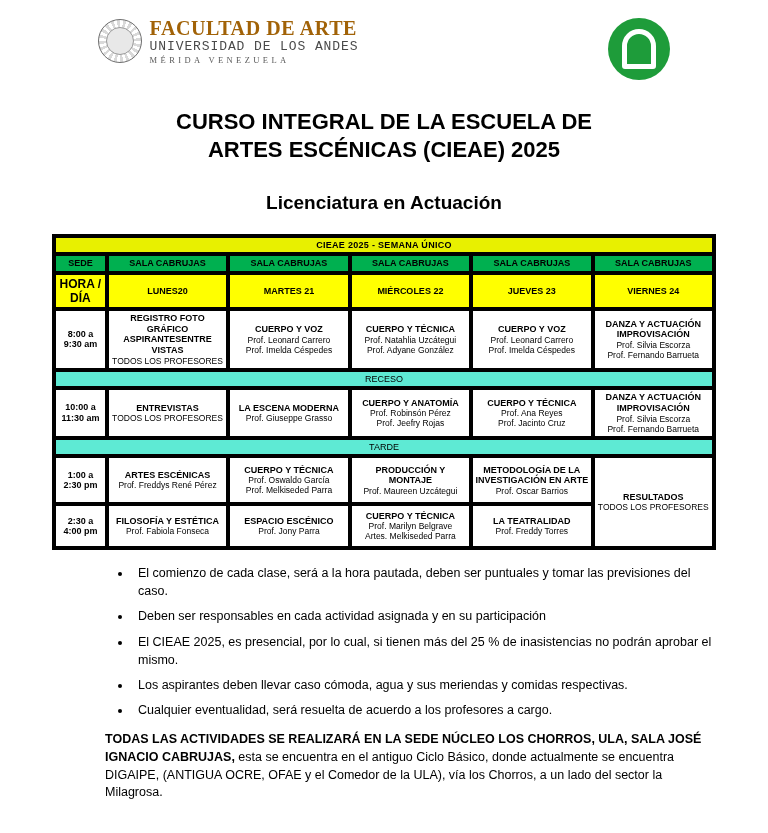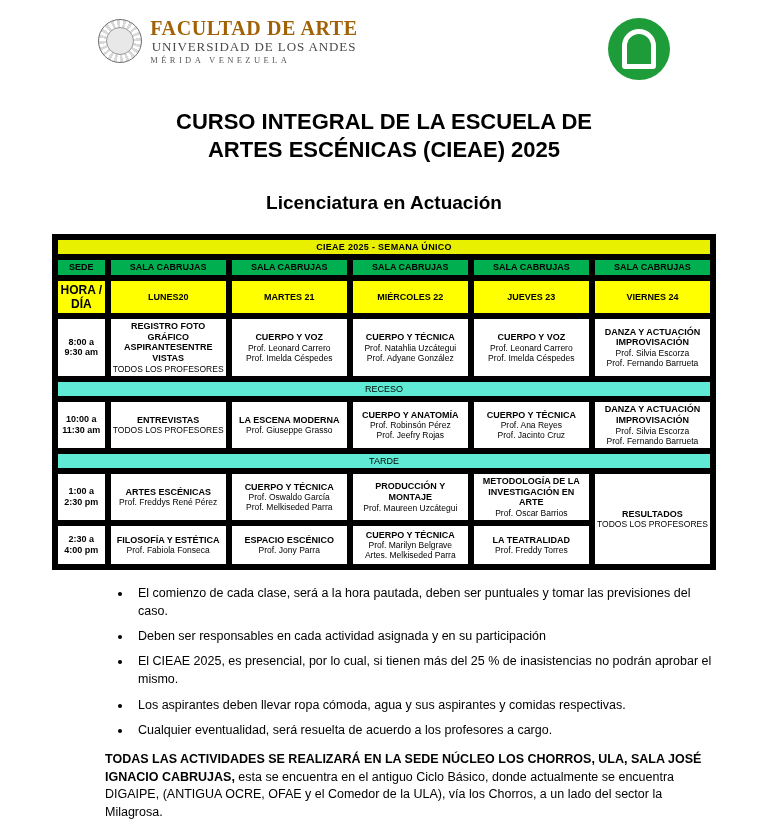--- a/index.html
+++ b/index.html
@@ -53,21 +53,21 @@
   }
   .wordmark { line-height: 1.05; }
   .wm1 {
     font-family: "Liberation Serif", serif;
     font-size: 20px;
     font-weight: bold;
     letter-spacing: 0.6px;
     color: #a16207;
   }
   .wm2 {
-    font-family: Liberation Serif, serif;
+    font-family: Liberation Mono, monospace;
     font-size: 13px;
     letter-spacing: 0.9px;
     color: #4a4a4a;
     margin-top: 1px;
     text-align: center;
   }
   .wm3 {
     font-family: "Liberation Serif", serif;
     font-size: 8.5px;
     letter-spacing: 3.4px;
@@ -119,21 +119,21 @@
   
   .table-wrap {
     margin: 18px 52px 0 52px;
   }
   table.sched {
     width: 100%;
     border-collapse: collapse;
     table-layout: fixed;
   }
   table.sched td {
-    border: 6px solid #000000;
+    border: 4px solid #000000;
     text-align: center;
     vertical-align: middle;
     padding: 2px 2px;
     font-size: 9px;
     line-height: 1.18;
   }
   .c-hora { width: 8.0%; }
   .c-day  { width: 18.4%; }
 
   .banner {
@@ -370,21 +370,21 @@
         </tr>
       </tbody>
     </table>
   </div>
 
   <div class="notes">
     <ul>
       <li>El comienzo de cada clase, será a la hora pautada, deben ser puntuales y tomar las previsiones del caso.</li>
       <li>Deben ser responsables en cada actividad asignada y en su participación</li>
       <li>El CIEAE 2025, es presencial, por lo cual, si tienen más del 25 % de inasistencias no podrán aprobar el mismo.</li>
-      <li>Los aspirantes deben llevar ropa cómoda, agua y sus aspirantes y comidas respectivas.</li>
+      <li>Los aspirantes deben llevar caso cómoda, agua y sus meriendas y comidas respectivas.</li>
       <li>Cualquier eventualidad, será resuelta de acuerdo a los profesores a cargo.</li>
     </ul>
   </div>
 
   <div class="footer">
     <b>TODAS LAS ACTIVIDADES SE REALIZARÁ EN LA SEDE NÚCLEO LOS CHORROS, ULA, SALA JOSÉ IGNACIO CABRUJAS,</b><span> esta se encuentra en el antiguo Ciclo Básico, donde actualmente se encuentra DIGAIPE, (ANTIGUA OCRE, OFAE y el Comedor de la ULA), vía los Chorros, a un lado del sector la Milagrosa.</span>
   </div>
 
 </div>
 

